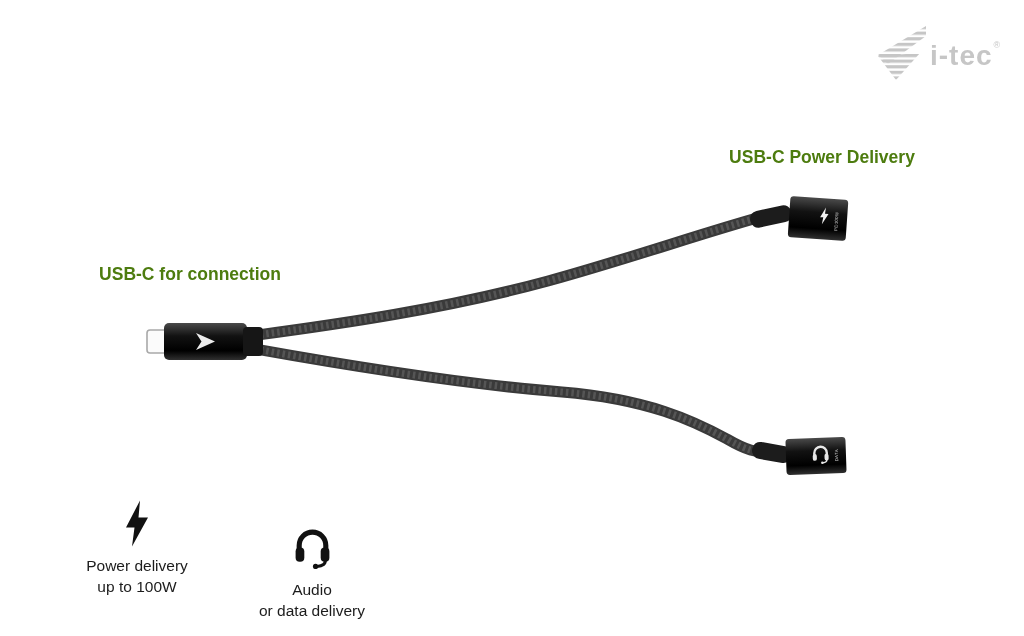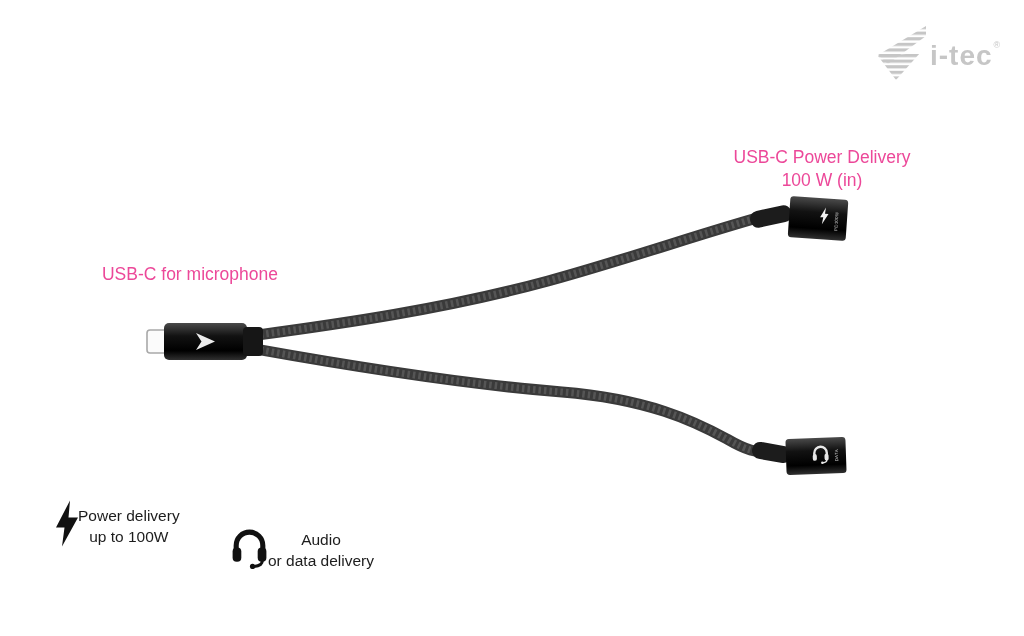--- a/index.html
+++ b/index.html
@@ -1,26 +1,26 @@
 <!DOCTYPE html>
 <html><head>
 <meta charset="utf-8">
 <style>
   html,body{margin:0;padding:0;}
   body{font-family:"Liberation Sans",sans-serif;background:#fff;}
   #stage{position:relative;width:1024px;height:636px;background:#ffffff;overflow:hidden;}
 
-  .callout{position:absolute;text-align:center;color:#ec4899;font-size:17.5px;line-height:23px;font-weight:400;}
+  .callout{position:absolute;text-align:center;color:#4d7c0f;font-size:17.5px;line-height:23px;font-weight:700;}
   .callout div{white-space:nowrap;}
 
   #callout-pd{left:655px;top:146px;width:334px;}
   #callout-host{left:58px;top:263px;width:264px;}
   #callout-audio{left:655px;top:488px;width:334px;}
 
-  .feature{position:absolute;width:162px;display:flex;flex-direction:row;align-items:center;}
+  .feature{position:absolute;width:162px;display:flex;flex-direction:column;align-items:center;}
   #feature-power{left:56px;top:497px;}
   #feature-audio{left:231px;top:521px;}
   .feature .icon-box{height:52px;display:flex;align-items:center;justify-content:center;}
   .feature .caption{margin-top:6px;text-align:center;color:#1c1c1c;font-size:15.5px;line-height:21px;}
   .feature .caption div{white-space:nowrap;}
 
   #brand{position:absolute;left:876px;top:26px;display:flex;align-items:flex-start;}
   #brand .wordmark{color:#c6c6c6;font-size:28px;font-weight:bold;letter-spacing:1px;line-height:1;margin-top:16px;margin-left:2px;}
   #brand .reg{color:#c6c6c6;font-size:9px;margin-top:14px;margin-left:1px;}
 
@@ -105,25 +105,24 @@
       <g clip-path="url(#bodyclip)">
           <rect x="0" y="0" width="52" height="56" fill="url(#stripes)"></rect>
         </g>
     </svg>
     <span class="wordmark">i-tec</span>
     <span class="reg">®</span>
   </div>
 
   <div id="callout-pd" class="callout">
     <div>USB-C Power Delivery</div>
-    <div>100 W (in)</div>
   </div>
 
   <div id="callout-host" class="callout">
-    <div>USB-C for microphone</div>
+    <div>USB-C for connection</div>
   </div>
 
 
   <div id="feature-power" class="feature">
     <div class="icon-box">
       <svg width="22" height="47" viewBox="0 0 22 46">
         <use href="#bolt-shape" color="#111111"></use>
       </svg>
     </div>
     <div class="caption">

